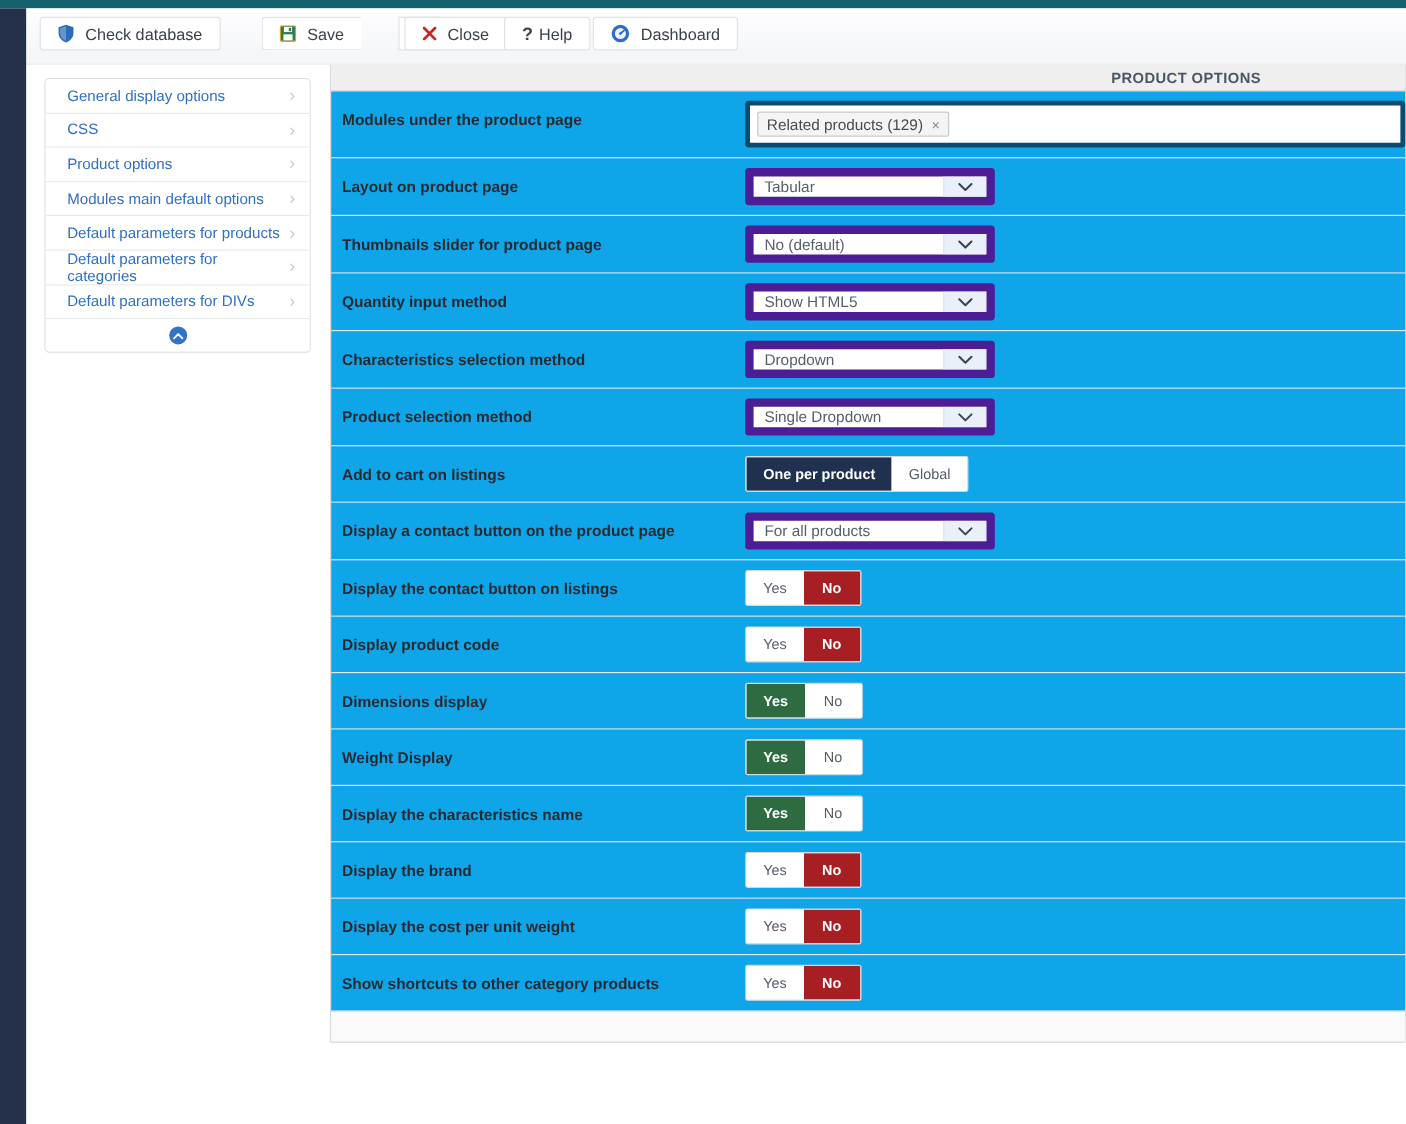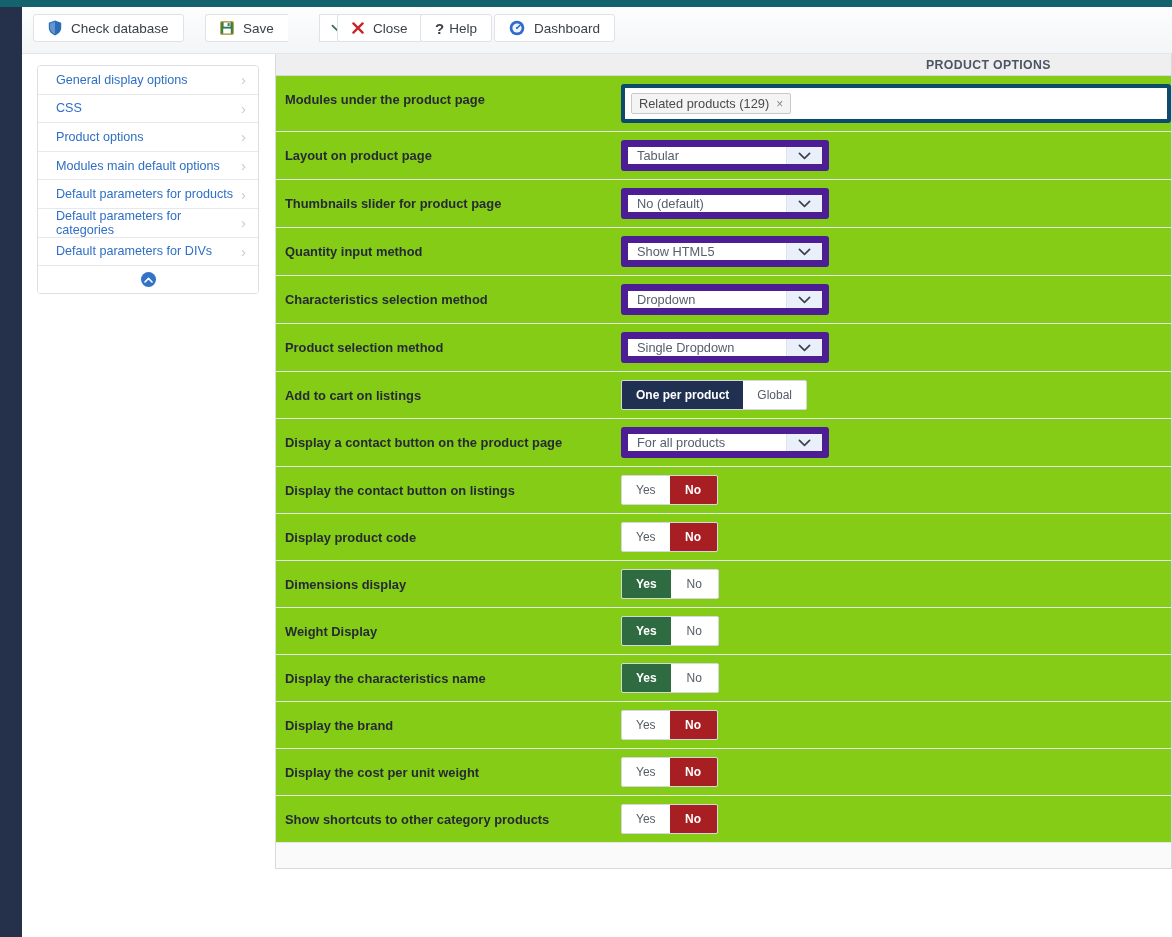--- a/index.html
+++ b/index.html
@@ -127,21 +127,21 @@
     font-weight: bold;
     color: #4c5566;
     letter-spacing: .35px;
     position: absolute;
     left: 650px;
   }
   .opt-row {
     display: flex;
     align-items: flex-start;
     border-bottom: 1px solid #e4e6e9;
-    background: #84cc16;
+    background: #0ea5e9;
     min-height: 47px;
   }
   .opt-label {
     width: 345px;
     flex: none;
     padding: 16px 12px 0 9px;
     font-size: 12.9px;
     font-weight: bold;
     color: #262b33;
     line-height: 1.2;
@@ -251,21 +251,21 @@
       <span class="ico">
         <svg width="14" height="16" viewBox="0 0 14 16">
             <path d="M7 0.6 L13.2 2.8 V7.6 C13.2 11.4 10.6 14.2 7 15.4 C3.4 14.2 0.8 11.4 0.8 7.6 V2.8 Z" fill="#2b6cb8"></path>
             <path d="M7 1.8 V14.1 C4.1 13 2 10.6 2 7.6 V3.6 Z" fill="#ffffff" opacity="0.28"></path>
           </svg>
       </span>
       <span>Check database</span>
     </div>
   </div>
 
-  <div class="btn-group" style="left:183px;gap:31px;">
+  <div class="btn-group" style="left:196px;gap:31px;">
     <div class="tbtn split-left">
       <span class="ico">
         <svg width="14" height="14" viewBox="0 0 14 14">
             <rect x="0.6" y="0.6" width="12.8" height="12.8" rx="1.4" fill="#2f7d53" stroke="#c9a33a" stroke-width="1.1"></rect>
             <rect x="3.6" y="1.4" width="6.8" height="4.3" fill="#ffffff"></rect>
             <rect x="7.6" y="2.1" width="2" height="2.9" fill="#2f7d53"></rect>
             <rect x="3.2" y="7.6" width="7.6" height="5" fill="#ffffff"></rect>
           </svg>
       </span>
       <span>Save</span>

